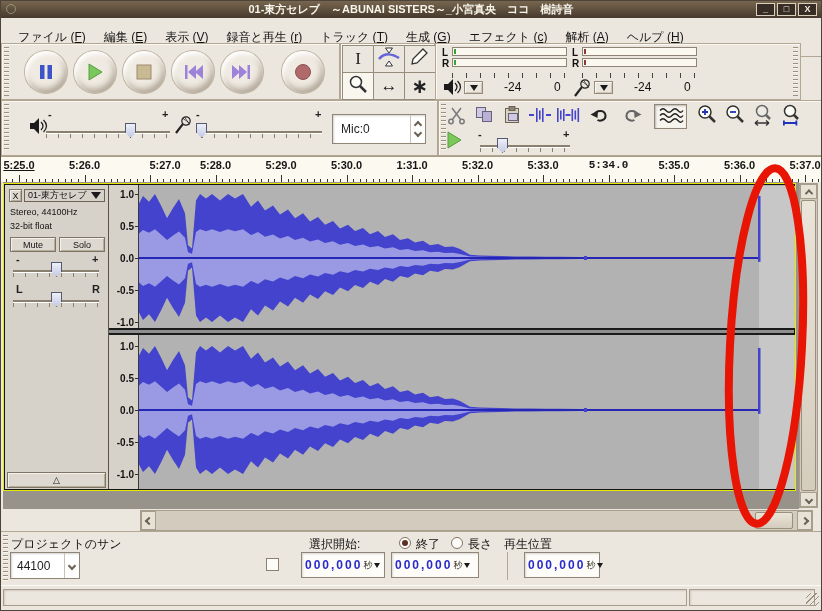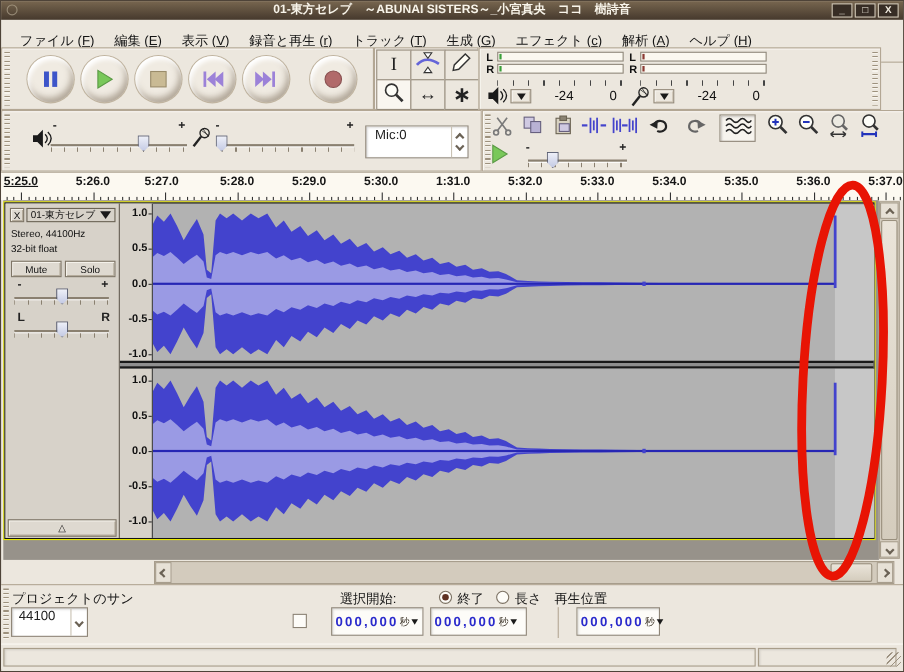--- a/index.html
+++ b/index.html
@@ -47,21 +47,21 @@
   .tri-dn{width:0;height:0;border-left:4px solid transparent;border-right:4px solid transparent;
           border-top:6px solid #1a1a1a;}
   
   .sl-line{position:absolute;height:2px;background:#8a8070;box-shadow:0 1px 0 #fff;}
   .sl-ticks{position:absolute;height:4px;background:repeating-linear-gradient(to right,#8a8070 0 1px,transparent 1px 12px);}
   .thumb{position:absolute;width:11px;height:15px;background:linear-gradient(#eef0f8,#c4cae4);
          border:1px solid #555a70;clip-path:polygon(0 0,100% 0,100% 62%,50% 100%,0 62%);cursor:pointer;}
   .pm{position:absolute;font-size:11px;font-weight:bold;color:#222;}
   
   .combo{position:absolute;background:#fff;border:1px solid #8f8678;box-shadow:inset 1px 1px 2px rgba(0,0,0,.18);
-         display:flex;align-items:flex-start;font-size:12px;color:#222;cursor:pointer;}
+         display:flex;align-items:center;font-size:12px;color:#222;cursor:pointer;}
   .combo .arrow-zone{margin-left:auto;height:100%;display:flex;flex-direction:column;align-items:center;
          justify-content:center;border-left:1px solid #c9c2b4;padding:0 4px;gap:2px;}
   .chev{width:6px;height:6px;border-right:2px solid #6b6255;border-bottom:2px solid #6b6255;}
   .chev.up{transform:rotate(-135deg);margin-top:3px;}
   .chev.dn{transform:rotate(45deg);margin-bottom:3px;}
   
   .ebtn{position:absolute;top:3px;width:27px;height:25px;display:flex;align-items:center;justify-content:center;
         cursor:pointer;border:1px solid transparent;}
   .ebtn.pressed{background:#f7f4ee;border:1px solid #8f8678;box-shadow:inset 1px 1px 2px rgba(0,0,0,.25);}
   
@@ -395,28 +395,28 @@
     <span class="pm" style="left:39px;top:27px">-</span>
     <span class="pm" style="left:124px;top:27px">+</span>
     <div class="sl-line" style="left:41px;top:44px;width:90px"></div>
     <div class="sl-ticks" style="left:41px;top:47px;width:90px"></div>
     <div class="thumb" style="left:58px;top:37px"></div>
   </div>
 
   <div class="ruler" id="ruler">
       <div class="rlabel" style="left: 18px; text-decoration: underline;">5:25.0</div>
       <div class="rlabel" style="left: 83.5px;">5:26.0</div>
-      <div class="rlabel" style="left: 146px;">5:27.0</div>
+      <div class="rlabel" style="left: 164px;">5:27.0</div>
       <div class="rlabel" style="left: 214.5px;">5:28.0</div>
       <div class="rlabel" style="left: 280px;">5:29.0</div>
       <div class="rlabel" style="left: 345.5px;">5:30.0</div>
       <div class="rlabel" style="left: 411px;">1:31.0</div>
       <div class="rlabel" style="left: 476.5px;">5:32.0</div>
       <div class="rlabel" style="left: 542px;">5:33.0</div>
-      <div class="rlabel" style="left: 607.5px;">5:34.0</div>
+      <div class="rlabel" style="left: 607.5px; font-family: Liberation Mono, monospace;">5:34.0</div>
       <div class="rlabel" style="left: 673px;">5:35.0</div>
       <div class="rlabel" style="left: 738.5px;">5:36.0</div>
       <div class="rlabel" style="left: 804px;">5:37.0</div>
       <div class="rtick" style="left: 4.9px; height: 3px;"></div>
       <div class="rtick" style="left: 11.4px; height: 3px;"></div>
       <div class="rtick" style="left: 18px; height: 7px;"></div>
       <div class="rtick" style="left: 24.6px; height: 3px;"></div>
       <div class="rtick" style="left: 31.1px; height: 3px;"></div>
       <div class="rtick" style="left: 37.6px; height: 3px;"></div>
       <div class="rtick" style="left: 44.2px; height: 3px;"></div>

